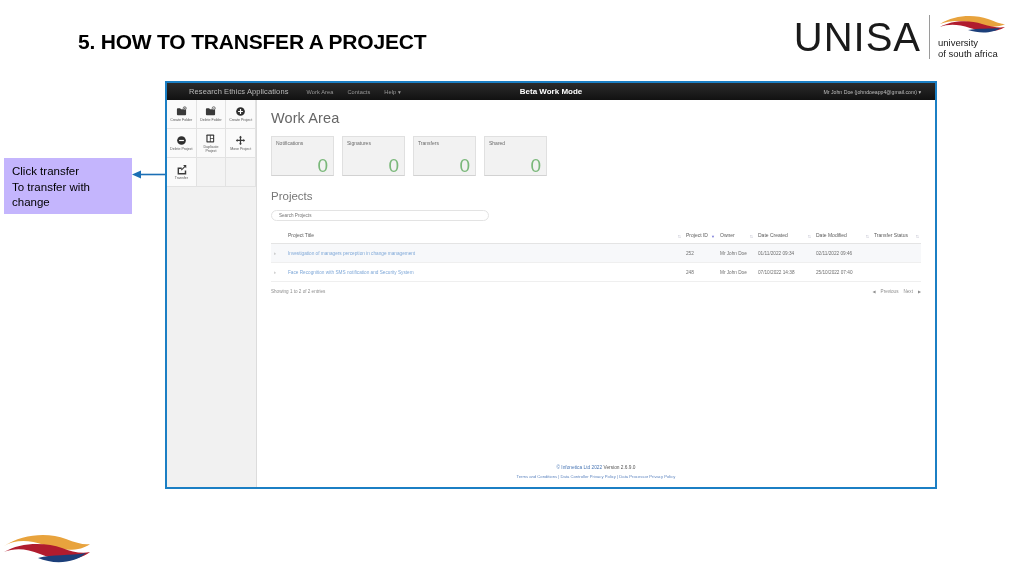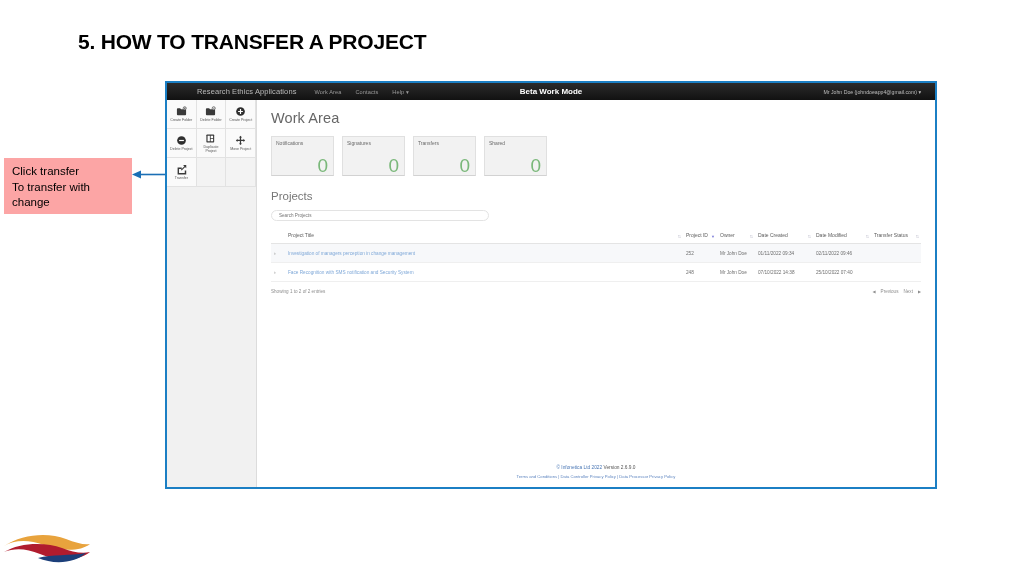--- a/index.html
+++ b/index.html
@@ -27,38 +27,37 @@
   .logo-right { display: flex; flex-direction: column; justify-content: center; height: 46px; }
   .logo-swoosh { width: 68px; height: 20px; }
   .logo-sub { font-size: 9.5px; color: #1a1a1a; line-height: 1.18; margin-top: 2px; }
 
   
   .bottom-swoosh { position: absolute; left: 2px; bottom: 8px; width: 90px; height: 36px; }
 
   
   .callout {
     position: absolute; left: 4px; top: 158px; width: 128px; height: 56px;
-    background: #fca5a5; color: #000; font-size: 11.5px; line-height: 1.35;
+    background: #c4b5fd; color: #000; font-size: 11.5px; line-height: 1.35;
     padding: 6px 8px;
   }
   .arrow { position: absolute; left: 132px; top: 170px; width: 35px; height: 9px; }
 
   
   .app {
     position: absolute; left: 165px; top: 81px;
     width: 772px; height: 408px;
     border: 2px solid #1b7fc4; background: #fff; overflow: hidden;
   }
 
   
   .navbar {
     position: relative; height: 17px; background: #1c1c1c;
     display: flex; align-items: center;
     background: linear-gradient(#2b2b2b, #111);
-    padding-left: 8px;
   }
   .brand { color: #b9b9b9; font-size: 7.5px; margin-left: 22px; letter-spacing: .1px; }
   .navlinks { display: flex; align-items: center; margin-left: 18px; gap: 14px; }
   .navlink { color: #9a9a9a; font-size: 5.6px; letter-spacing: .1px; }
   .beta {
     position: absolute; left: 0; right: 0; text-align: center;
     color: #ffffff; font-size: 8px; font-weight: bold; pointer-events: none;
   }
   .user { position: absolute; right: 14px; color: #bdbdbd; font-size: 5.2px; }
 
@@ -139,20 +138,35 @@
 </head>
 <body>
 
 <div class="slide">
 
   <div class="slide-title">
     <span class="num">5.</span>
     <span class="ul">HOW TO TRANSFER A PROJECT</span>
   </div>
 
+  <div class="logo">
+    <div class="logo-word">UNISA</div>
+    <div class="logo-div"></div>
+    <div class="logo-right">
+      <svg class="logo-swoosh" viewBox="0 0 68 20">
+        <path d="M2 9 C16 0, 36 -1, 50 4 C58 7, 63 9, 67 9 C60 13, 48 12, 38 9 C26 5, 12 5, 2 9 Z" fill="#e8a33d"></path>
+        <path d="M2 12 C14 5, 32 5, 44 9 C54 12, 61 13, 67 12 C58 18, 44 17, 32 13 C20 9, 10 9, 2 12 Z" fill="#b01c2e"></path>
+        <path d="M30 15 C40 13, 52 14, 62 13 C56 18, 42 19, 30 15 Z" fill="#1c3f7a"></path>
+      </svg>
+      <div class="logo-sub">
+        <div>university</div>
+        <div>of south africa</div>
+      </div>
+    </div>
+  </div>
 
   <svg class="bottom-swoosh" viewBox="0 0 90 36">
     <path d="M2 14 C20 2, 46 0, 64 7 C74 11, 82 13, 88 12 C78 20, 58 19, 42 13 C26 7, 12 8, 2 14 Z" fill="#e8a33d"></path>
     <path d="M2 20 C18 10, 44 10, 60 16 C70 20, 80 22, 88 20 C76 30, 54 29, 38 22 C24 16, 12 16, 2 20 Z" fill="#b01c2e"></path>
     <path d="M36 26 C50 22, 68 24, 84 21 C74 31, 52 33, 36 26 Z" fill="#1c3f7a"></path>
   </svg>
 
   <div class="callout">
     <div>Click transfer</div>
     <div>To transfer with</div>

